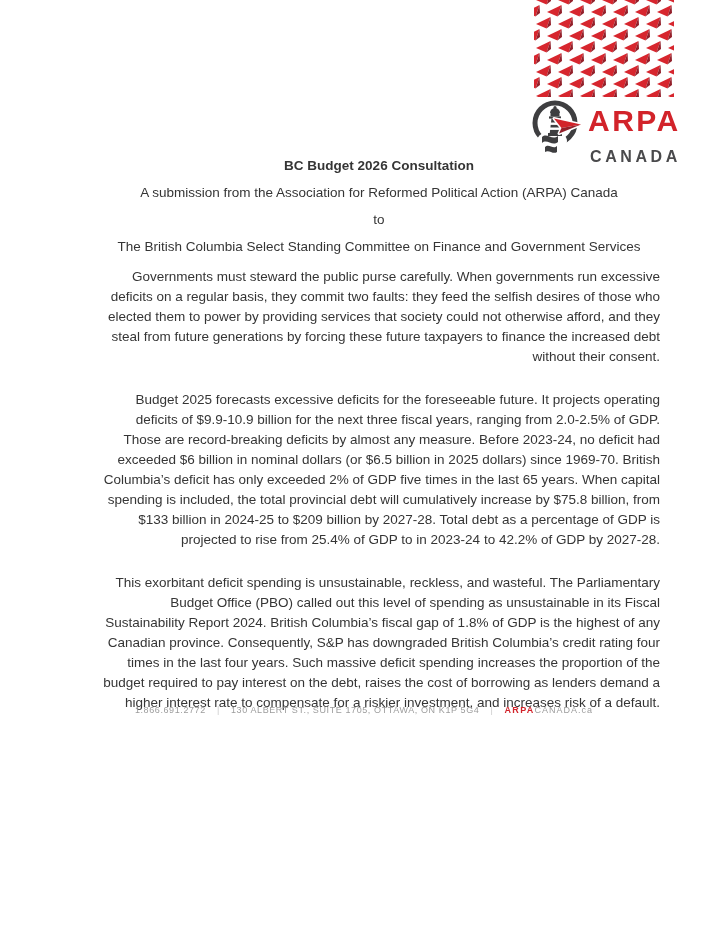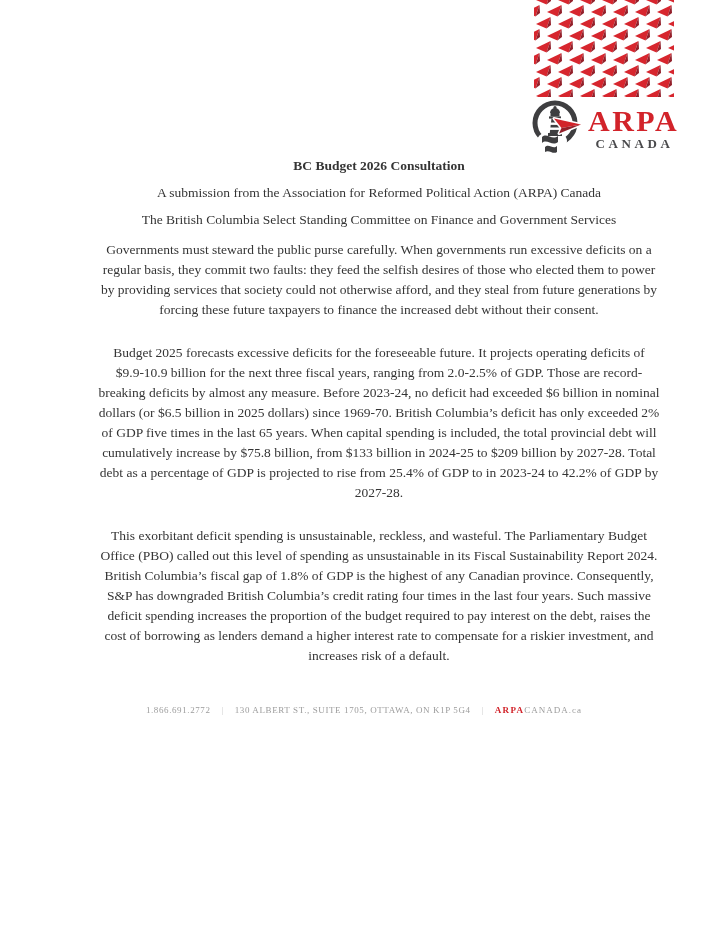--- a/index.html
+++ b/index.html
@@ -1,42 +1,42 @@
 <!DOCTYPE html>
 <html><head>
 <meta charset="utf-8">
 <style>
   html,body{margin:0;padding:0;background:#ffffff;}
   .page{
     position:relative;
     width:728px;height:764px;
     background:#ffffff;
-    font-family:Liberation Serif, serif;
+    font-family:Liberation Sans, sans-serif;
     color:#353535;
     overflow:hidden;
   }
   
   .pattern{position:absolute;left:534px;top:0;}
   .logo-row{position:absolute;left:529px;top:97px;display:flex;align-items:flex-start;}
   .wordmark{margin-left:1px;padding-top:12px;}
   .wordmark .arpa{
     font-size:30px;font-weight:bold;color:#d2232a;
     letter-spacing:2.5px;line-height:24px;
   }
   .wordmark .canada{
-    font-size:13px;font-weight:bold;color:#4a4a4c;
-    letter-spacing:3.6px;margin-top:3px;margin-left:2px;text-align:center;
+    font-size:16px;font-weight:bold;color:#4a4a4c;
+    letter-spacing:3.6px;margin-top:15px;margin-left:2px;text-align:center;
   }
   
   .content{position:absolute;left:98px;top:0;width:562px;}
   .title-block{margin-top:152px;text-align:center;line-height:27px;font-size:13.5px;}
   .title-block .t-bold{font-weight:bold;}
   
   .rec-heading{margin-top:36px;font-weight:bold;font-size:13.5px;line-height:20px;color:#303030;}
-  .para{margin:0;margin-top:7px;font-size:13.5px;line-height:20px;text-align:center;color:#353535;}
+  .para{margin:0;margin-top:7px;font-size:13.5px;line-height:20px;text-align:right;color:#353535;}
   .para + .para{margin-top:23px;}
   
   .footer{
     position:absolute;left:0;bottom:49px;width:100%;
     text-align:center;font-size:9px;color:#9c9c9c;
     letter-spacing:0.6px;
   }
   .footer .sep{color:#cccccc;margin:0 8px;}
   .footer .brand-red{color:#d2232a;font-weight:bold;letter-spacing:1.3px;}
   .footer .brand-gray{color:#9c9c9c;letter-spacing:1px;}
@@ -95,20 +95,21 @@
     <div class="wordmark">
       <div class="arpa">ARPA</div>
       <div class="canada">CANADA</div>
     </div>
   </div>
 
   <div class="content">
     <div class="title-block">
       <div class="t-bold">BC Budget 2026 Consultation</div>
       <div>A submission from the Association for Reformed Political Action (ARPA) Canada</div>
+      <div>to</div>
       <div>The British Columbia Select Standing Committee on Finance and Government Services</div>
     </div>
 
 
     <p class="para">Governments must steward the public purse carefully. When governments run excessive deficits on a regular basis, they commit two faults: they feed the selfish desires of those who elected them to power by providing services that society could not otherwise afford, and they steal from future generations by forcing these future taxpayers to finance the increased debt without their consent.</p>
     <p class="para">Budget 2025 forecasts excessive deficits for the foreseeable future. It projects operating deficits of $9.9-10.9 billion for the next three fiscal years, ranging from 2.0-2.5% of GDP. Those are record-breaking deficits by almost any measure. Before 2023-24, no deficit had exceeded $6 billion in nominal dollars (or $6.5 billion in 2025 dollars) since 1969-70. British Columbia’s deficit has only exceeded 2% of GDP five times in the last 65 years. When capital spending is included, the total provincial debt will cumulatively increase by $75.8 billion, from $133 billion in 2024-25 to $209 billion by 2027-28. Total debt as a percentage of GDP is projected to rise from 25.4% of GDP to in 2023-24 to 42.2% of GDP by 2027-28.</p>
     <p class="para">This exorbitant deficit spending is unsustainable, reckless, and wasteful. The Parliamentary Budget Office (PBO) called out this level of spending as unsustainable in its Fiscal Sustainability Report 2024. British Columbia’s fiscal gap of 1.8% of GDP is the highest of any Canadian province. Consequently, S&amp;P has downgraded British Columbia’s credit rating four times in the last four years. Such massive deficit spending increases the proportion of the budget required to pay interest on the debt, raises the cost of borrowing as lenders demand a higher interest rate to compensate for a riskier investment, and increases risk of a default.</p>
   </div>
 
   <div class="footer">

